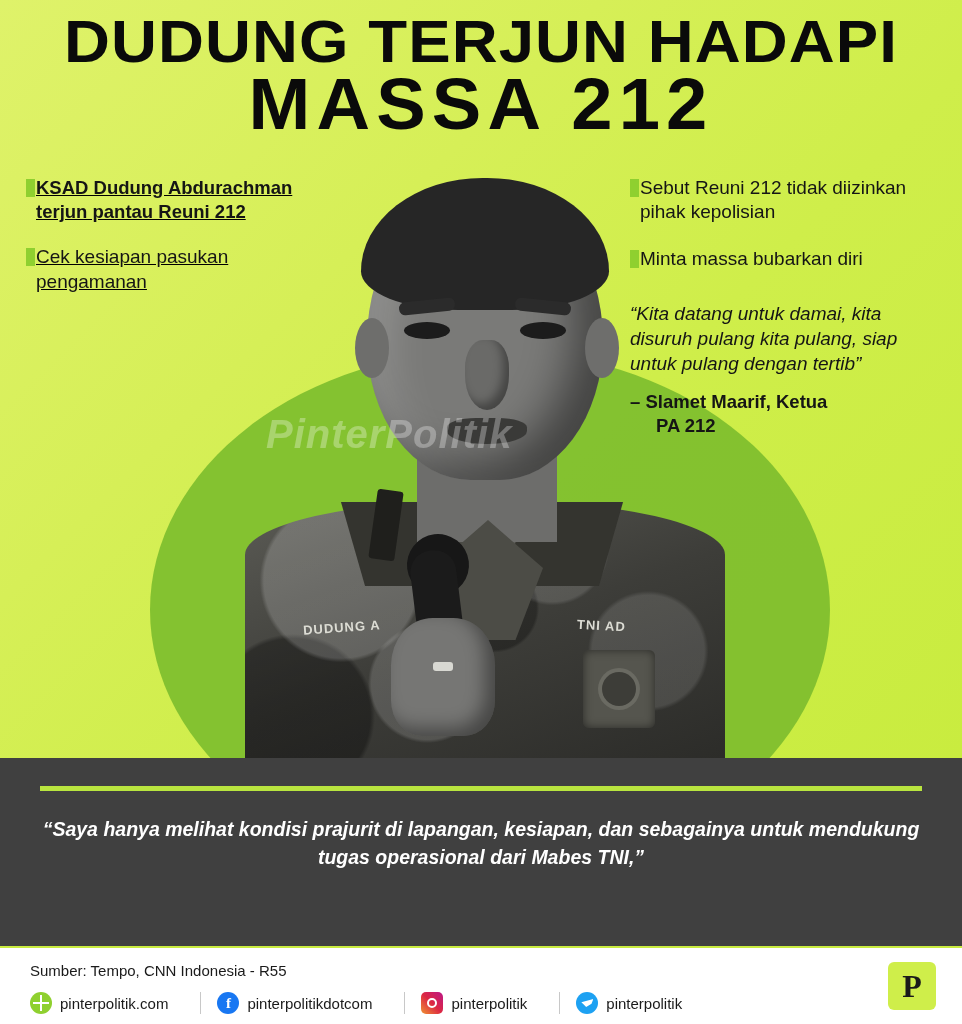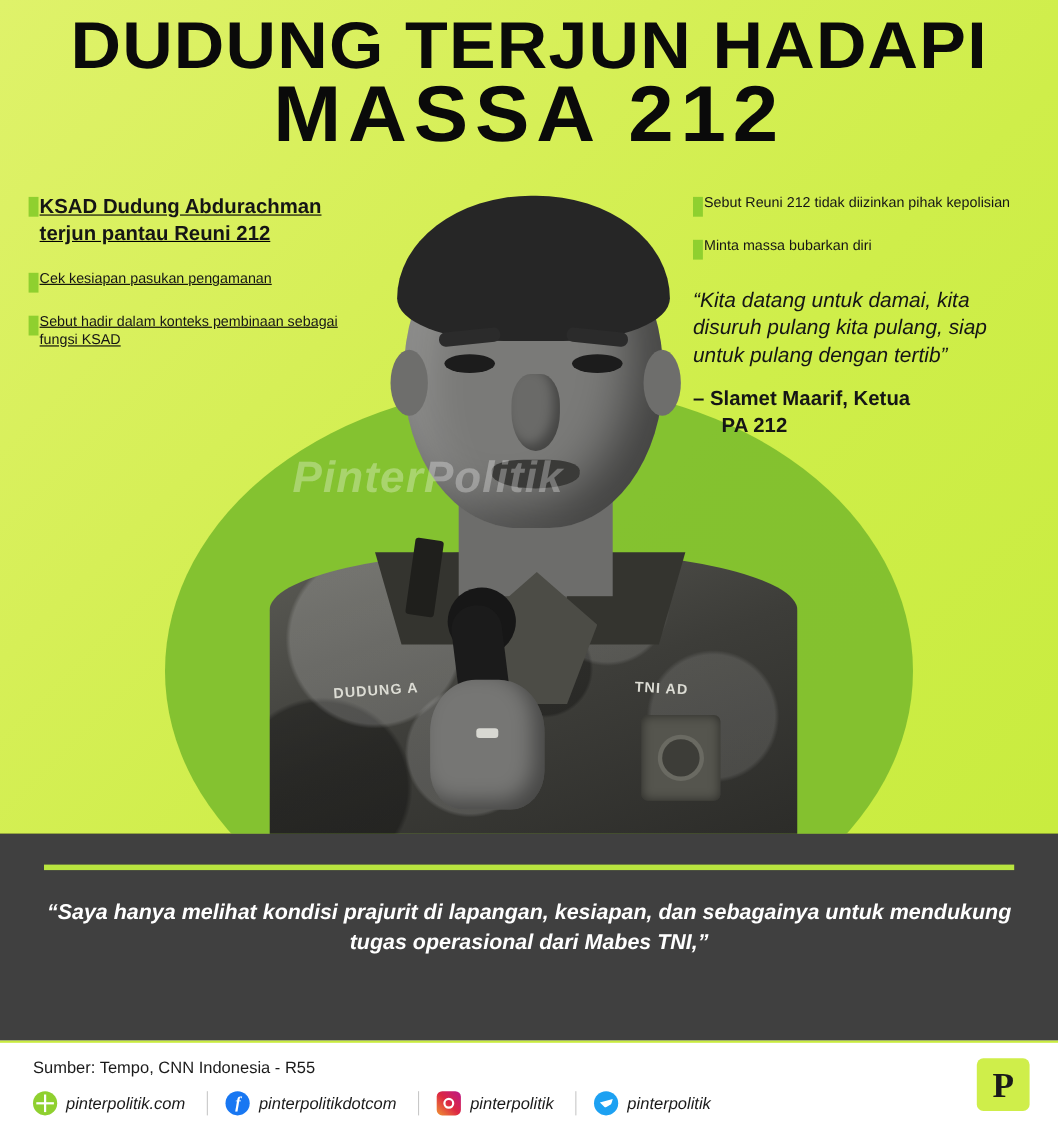--- a/index.html
+++ b/index.html
@@ -270,21 +270,21 @@
   }
   .bullet .marker {
     position: absolute;
     left: 0; top: 3px;
     width: 9px; height: 18px;
     background: #8fd02f;
   }
   .bullet .text {
     display: block;
     color: #151515;
-    font-size: 13px;
+    font-size: 19px;
     line-height: 1.28;
     font-weight: 400;
   }
   .bullet.lead .text {
     font-weight: 700;
     font-size: 18.5px;
   }
 
   .quote-block {
     margin-top: 30px;
@@ -355,22 +355,21 @@
     position: absolute;
     left: 30px; top: 14px;
     color: #1a1a1a;
     font-size: 15px;
   }
   .social-row {
     position: absolute;
     left: 30px; top: 44px;
     display: flex;
     align-items: center;
-    gap: 4px;
-    font-style: italic;
+    gap: 16px;
   }
   .social {
     display: flex;
     align-items: center;
     gap: 8px;
     padding-right: 16px;
   }
   .social + .social { padding-left: 16px; border-left: 1px solid #c8c8c8; }
   .social .label {
     color: #1a1a1a;
@@ -469,24 +468,20 @@
 
     <div class="col col-left">
       <div class="bullet lead">
         <span class="marker"></span>
         <span class="text">KSAD Dudung Abdurachman terjun pantau Reuni 212</span>
       </div>
       <div class="bullet">
         <span class="marker"></span>
         <span class="text">Cek kesiapan pasukan pengamanan</span>
       </div>
-      <div class="bullet">
-        <span class="marker"></span>
-        <span class="text">Sebut hadir dalam konteks pembinaan sebagai fungsi KSAD</span>
-      </div>
     </div>
 
     <div class="col col-right">
       <div class="bullet">
         <span class="marker"></span>
         <span class="text">Sebut Reuni 212 tidak diizinkan pihak kepolisian</span>
       </div>
       <div class="bullet">
         <span class="marker"></span>
         <span class="text">Minta massa bubarkan diri</span>

